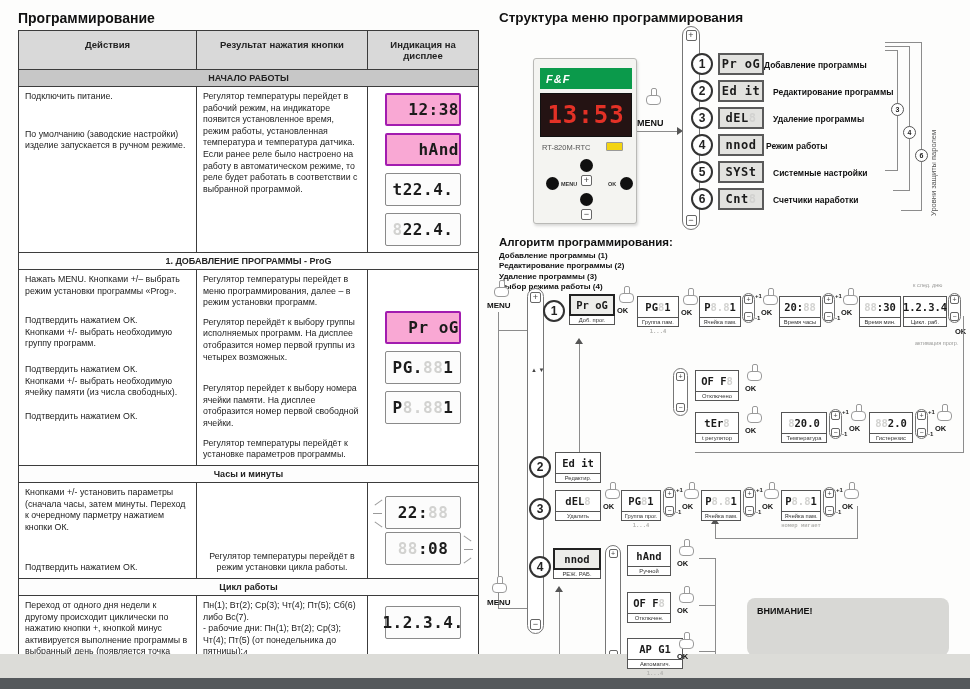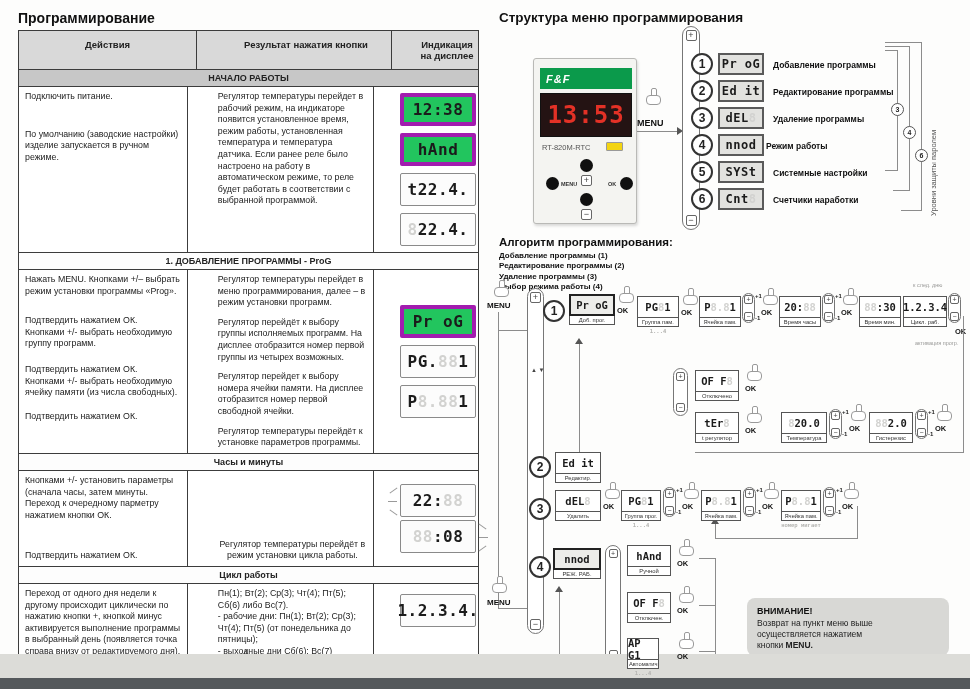--- a/index.html
+++ b/index.html
@@ -6,37 +6,37 @@
   html,body { width:970px; height:689px; }
   body { font-family:"Liberation Sans", sans-serif; background:#ffffff; color:#222; overflow:hidden; }
   .canvas { position:relative; width:970px; height:689px; background:#fdfdfc; }
   .strip-light { position:absolute; left:0; top:654px; width:970px; height:24px; background:#dcdcd8; }
   .strip-dark { position:absolute; left:0; top:678px; width:970px; height:11px; background:#54585b; }
 
   
   .lpage { position:absolute; left:0; top:0; width:485px; height:660px; }
   .ltitle { position:absolute; left:18px; top:10px; font-size:14px; font-weight:bold; color:#111; }
   .ptable { position:absolute; left:18px; top:30px; width:461px; border:1px solid #3c3c3c; background:#fff; }
-  .trow { display:flex; border-top:1px solid #3c3c3c;gap:24px; }
+  .trow { display:flex; border-top:1px solid #3c3c3c; }
   .trow.first { border-top:none; }
   .c1 { width:178px; border-right:1px solid #3c3c3c; padding:4px 6px; }
   .c2 { width:171px; border-right:1px solid #3c3c3c; padding:4px 6px; }
   .c3 { flex:1; display:flex; flex-direction:column; align-items:center; justify-content:center; gap:7px; padding:4px 2px; }
   .thead { background:#d9d9d9; }
   .thead .c1,.thead .c2,.thead .c3 { padding:8px 4px; font-weight:bold; font-size:9.5px; text-align:center; justify-content:center; }
   .band { background:#c7c7c7; text-align:center; font-weight:bold; font-size:9px; padding:3px 2px; border-top:1px solid #3c3c3c; }
   .band.white { background:#fdfdfd; }
   .cellp { font-size:8.8px; line-height:1.32; white-space:pre-line; }
   .r1 { min-height:166px; }
   .r2 { min-height:154px; }
   .r3 { min-height:96px; }
   .r4 { min-height:110px; }
   .ldisp { position:relative; width:76px; height:33px; border:1px solid #8a8a8a; background:#fcfcfc;
            display:flex; align-items:center; justify-content:center; border-radius:2px; }
-  .ldisp.strong { border:4px solid #a21caf; background:#22c55e; }
+  .ldisp.strong { border:2px solid #a21caf; background:#f9a8d4;justify-content:flex-end; }
   .dg { font-family:"DejaVu Sans Mono", monospace; font-weight:bold; color:#1b1b1b; font-size:16px; letter-spacing:0.5px; }
   .dg.ghost { color:#d2d2d0; }
   .vjust-between { justify-content:space-between; display:flex; flex-direction:column; }
   .vjust-end { justify-content:flex-end; display:flex; flex-direction:column;text-align:center; }
   .pageno { position:absolute; font-size:9px; color:#333; }
   .ray { position:absolute; width:9px; height:1px; background:#9a9a9a; }
 
   
   .rpage { position:absolute; left:485px; top:0; width:485px; height:689px; }
   .rtitle { position:absolute; left:14px; top:10px; font-size:13.5px; font-weight:bold; color:#111; }
@@ -153,21 +153,21 @@
         <div class="c1">
           <p class="cellp" style="margin-bottom:18px">Нажать MENU. Кнопками +/– выбрать режим установки программы «Prog».</p>
           <p class="cellp" style="margin-bottom:14px">Подтвердить нажатием ОК.
 Кнопками +/- выбрать необходимую группу программ.</p>
           <p class="cellp" style="margin-bottom:12px">Подтвердить нажатием ОК.
 Кнопками +/- выбрать необходимую ячейку памяти (из числа свободных).</p>
           <p class="cellp">Подтвердить нажатием ОК.</p>
         </div>
         <div class="c2">
           <p class="cellp" style="margin-bottom:8px">Регулятор температуры перейдет в меню программирования, далее – в режим установки программ.</p>
-          <p class="cellp" style="margin-bottom:8px">Регулятор перейдёт к выбору группы исполняемых программ. На дисплее отобразится номер первой группы из четырех возможных.</p>
+          <p class="cellp" style="margin-bottom:20px">Регулятор перейдёт к выбору группы исполняемых программ. На дисплее отобразится номер первой группы из четырех возможных.</p>
           <p class="cellp" style="margin-bottom:8px">Регулятор перейдет к выбору номера ячейки памяти. На дисплее отобразится номер первой свободной ячейки.</p>
           <p class="cellp">Регулятор температуры перейдёт к установке параметров программы.</p>
         </div>
         <div class="c3">
           <div class="ldisp strong">
               <span class="dg">Pr oG</span>
             </div>
           <div class="ldisp">
               <span class="dg">PG.</span>
               <span class="dg ghost">88</span>
@@ -263,21 +263,21 @@
 
     <div class="vpill" style="left:197px; top:26px; width:18px; height:204px">
       <span class="sq">+</span>
       <span class="sq">−</span>
     </div>
 
     <div class="circ" style="left:206px; top:53px">1</div>
     <div class="mitem-disp" style="left:233px; top:53px">
         <span class="dg">Pr oG</span>
       </div>
-    <div class="mitem-lbl" style="left:288px; top:60px">Добавление программы</div>
+    <div class="mitem-lbl" style="left:279px; top:60px">Добавление программы</div>
 
     <div class="circ" style="left:206px; top:80px">2</div>
     <div class="mitem-disp" style="left:233px; top:80px">
         <span class="dg">Ed it</span>
       </div>
     <div class="mitem-lbl" style="left:288px; top:87px">Редактирование программы</div>
 
     <div class="circ" style="left:206px; top:107px">3</div>
     <div class="mitem-disp" style="left:233px; top:107px">
         <span class="dg">dEL</span>
@@ -624,21 +624,21 @@
       <div class="fdisp">
           <span class="dg">OF F</span>
           <span class="dg ghost">8</span>
         </div>
       <div class="fcap">Отключен.</div>
     </div>
     <div class="okc" style="left:192px; top:586px">
         <div class="hand" style="position:relative"></div>
         <div class="oktxt">OK</div>
       </div>
-    <div class="fstep" style="left:142px; top:638px; width:32px">
+    <div class="fstep" style="left:142px; top:638px; width:56px">
       <div class="fdisp">
           <span class="dg">AP G1</span>
         </div>
       <div class="fcap">Автоматич.</div>
       <div class="fsub">1...4</div>
     </div>
     <div class="okc" style="left:192px; top:632px">
         <div class="hand" style="position:relative"></div>
         <div class="oktxt">OK</div>
       </div>
@@ -648,25 +648,20 @@
     <div class="ln" style="left:214px; top:651px; width:16px; height:1px"></div>
     <div class="ln" style="left:74px; top:672px; width:157px; height:1px"></div>
     <div class="ln" style="left:74px; top:588px; width:1px; height:84px"></div>
     <div class="arr-u" style="left:70px; top:582px"></div>
 
     <div class="hand" style="left:6px; top:576px"></div>
     <div class="menu-lbl" style="left:2px; top:598px; font-size:8px">MENU</div>
 
     <div class="attn" style="left:262px; top:598px; width:202px; height:58px">
       <div class="attn-title">ВНИМАНИЕ!</div>
-      <div class="attn-text">
-        <span>Возврат на пункт меню выше осуществляется нажатием</span>
-        <br>
-        <span>кнопки </span><b>MENU.</b>
-      </div>
     </div>
 
     <div class="pageno" style="left:236px; top:663px">13</div>
   </div>
 
   <div class="strip-light"></div>
   <div class="strip-dark"></div>
 </div>
 
 </body></html>

